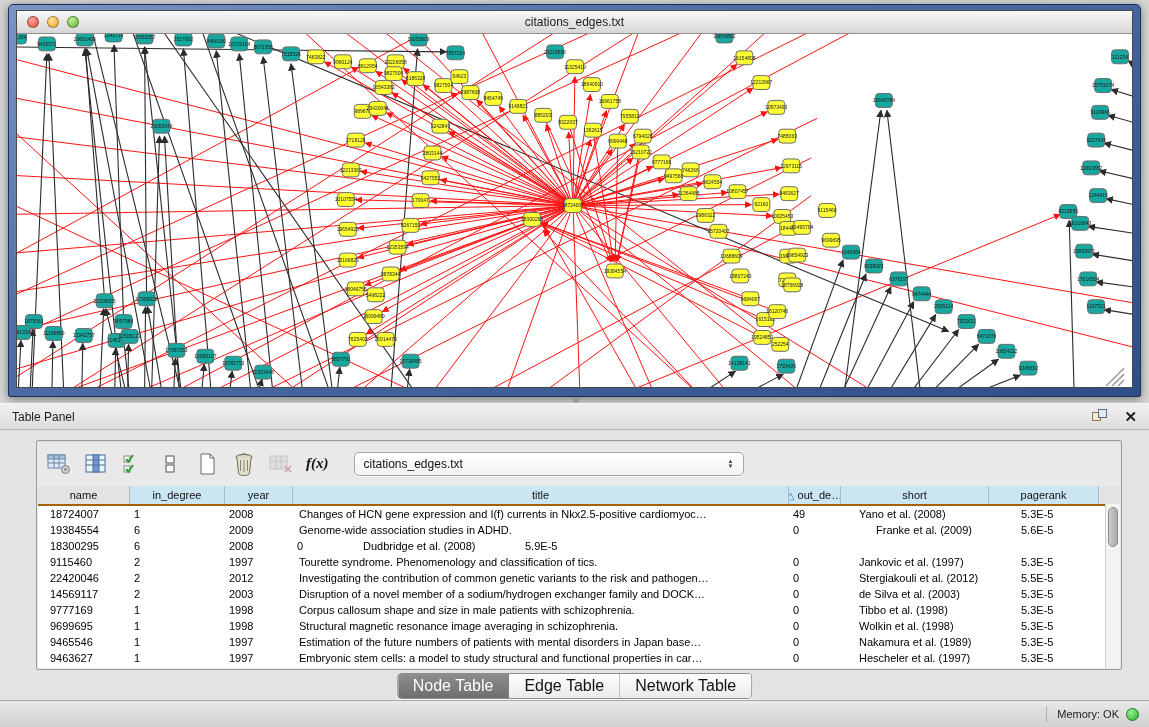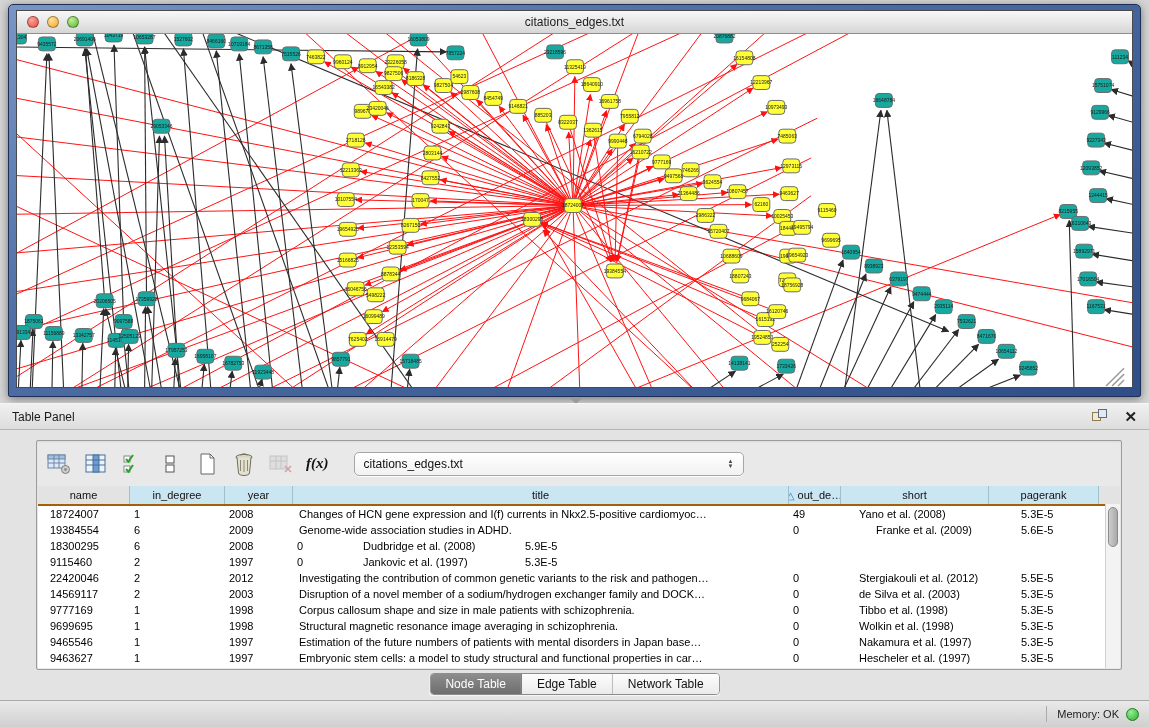--- a/index.html
+++ b/index.html
@@ -43,21 +43,21 @@
   .th{background:#cbe6f3;border-right:1px solid #9fc0ce;display:flex;align-items:center;justify-content:center;box-sizing:border-box;white-space:nowrap;overflow:hidden;}
   .th.first{background:#e3e3e3;border-right:1px solid #b9b9b9;}
   .th .sort{color:#2a7fbf;margin-right:3px;font-size:10px;}
   .th-fill{flex:1;background:#e3e3e3;}
   .trow{display:flex;height:16px;align-items:center;font-size:11px;color:#000;}
   .td{box-sizing:border-box;overflow:hidden;white-space:nowrap;}
 
   .vscroll{position:absolute;right:0;top:18px;bottom:0;width:15px;background:#f3f3f3;border-left:1px solid #cfcfcf;box-sizing:border-box;}
   .vthumb{position:absolute;left:2px;top:3px;width:10px;height:40px;background:linear-gradient(90deg,#cdcdcd,#a9a9a9);border:1px solid #8b8b8b;border-radius:5px;box-sizing:border-box;}
 
-  .tabs{position:absolute;left:50%;transform:translateX(-50%);top:269px;display:flex;border:1px solid #8d8d8d;border-radius:4px;overflow:hidden;background:#fff;font-size:12px;box-shadow:0 1px 1px rgba(255,255,255,.7);}
+  .tabs{position:absolute;left:50%;transform:translateX(-50%);top:269px;display:flex;border:1px solid #8d8d8d;border-radius:4px;overflow:hidden;background:#fff;font-size:16px;box-shadow:0 1px 1px rgba(255,255,255,.7);}
   .tab{padding:3px 15px;color:#111;border-right:1px solid #b3b3b3;background:linear-gradient(#fdfdfd,#ebebeb);white-space:nowrap;}
   .tab:last-child{border-right:none;}
   .tab.active{background:linear-gradient(#8d8d8d,#6e6e6e);color:#fff;border-right-color:#676767;}
 
   
   .statusbar{position:absolute;left:0;bottom:0;width:1149px;height:27px;background:linear-gradient(#e9e9e9,#d0d0d0);border-top:1px solid #a9a9a9;display:flex;align-items:center;justify-content:flex-end;padding-right:10px;font-size:11px;color:#1d1d1d;box-sizing:border-box;}
   .status-sep{width:1px;height:16px;background:#ababab;margin-right:10px;}
   .mem-dot{width:13px;height:13px;border-radius:50%;margin-left:7px;background:radial-gradient(circle at 35% 30%,#93f093,#2fae2f);border:1px solid #1d7a1d;box-sizing:border-box;}
 </style>
 </head>
@@ -660,20 +660,21 @@
               <div class="td" style="width: 95px; padding-left: 4px;">6</div>
               <div class="td" style="width: 68px; padding-left: 4px;">2008</div>
               <div class="td" style="width: 52px; padding-left: 4px;">0</div>
               <div class="td" style="width: 148px; padding-left: 18px;">Dudbridge et al. (2008)</div>
               <div class="td" style="width: 110px; padding-left: 32px;">5.9E-5</div>
             </div>
             <div class="trow">
               <div class="td" style="width: 92px; padding-left: 12px;">9115460</div>
               <div class="td" style="width: 95px; padding-left: 4px;">2</div>
               <div class="td" style="width: 68px; padding-left: 4px;">1997</div>
+              <div class="td" style="width: 496px; padding-left: 6px;">Tourette syndrome. Phenomenology and classification of tics.</div>
               <div class="td" style="width: 52px; padding-left: 4px;">0</div>
               <div class="td" style="width: 148px; padding-left: 18px;">Jankovic et al. (1997)</div>
               <div class="td" style="width: 110px; padding-left: 32px;">5.3E-5</div>
             </div>
             <div class="trow">
               <div class="td" style="width: 92px; padding-left: 12px;">22420046</div>
               <div class="td" style="width: 95px; padding-left: 4px;">2</div>
               <div class="td" style="width: 68px; padding-left: 4px;">2012</div>
               <div class="td" style="width: 496px; padding-left: 6px;">Investigating the contribution of common genetic variants to the risk and pathogen…</div>
               <div class="td" style="width: 52px; padding-left: 4px;">0</div>
@@ -706,21 +707,21 @@
               <div class="td" style="width: 52px; padding-left: 4px;">0</div>
               <div class="td" style="width: 148px; padding-left: 18px;">Wolkin et al. (1998)</div>
               <div class="td" style="width: 110px; padding-left: 32px;">5.3E-5</div>
             </div>
             <div class="trow">
               <div class="td" style="width: 92px; padding-left: 12px;">9465546</div>
               <div class="td" style="width: 95px; padding-left: 4px;">1</div>
               <div class="td" style="width: 68px; padding-left: 4px;">1997</div>
               <div class="td" style="width: 496px; padding-left: 6px;">Estimation of the future numbers of patients with mental disorders in Japan base…</div>
               <div class="td" style="width: 52px; padding-left: 4px;">0</div>
-              <div class="td" style="width: 148px; padding-left: 18px;">Nakamura et al. (1997)</div>
+              <div class="td" style="width: 148px; padding-left: 18px;">Nakamura et al. (1989)</div>
               <div class="td" style="width: 110px; padding-left: 32px;">5.3E-5</div>
             </div>
             <div class="trow">
               <div class="td" style="width: 92px; padding-left: 12px;">9463627</div>
               <div class="td" style="width: 95px; padding-left: 4px;">1</div>
               <div class="td" style="width: 68px; padding-left: 4px;">1997</div>
               <div class="td" style="width: 496px; padding-left: 6px;">Embryonic stem cells: a model to study structural and functional properties in car…</div>
               <div class="td" style="width: 52px; padding-left: 4px;">0</div>
               <div class="td" style="width: 148px; padding-left: 18px;">Hescheler et al. (1997)</div>
               <div class="td" style="width: 110px; padding-left: 32px;">5.3E-5</div>

